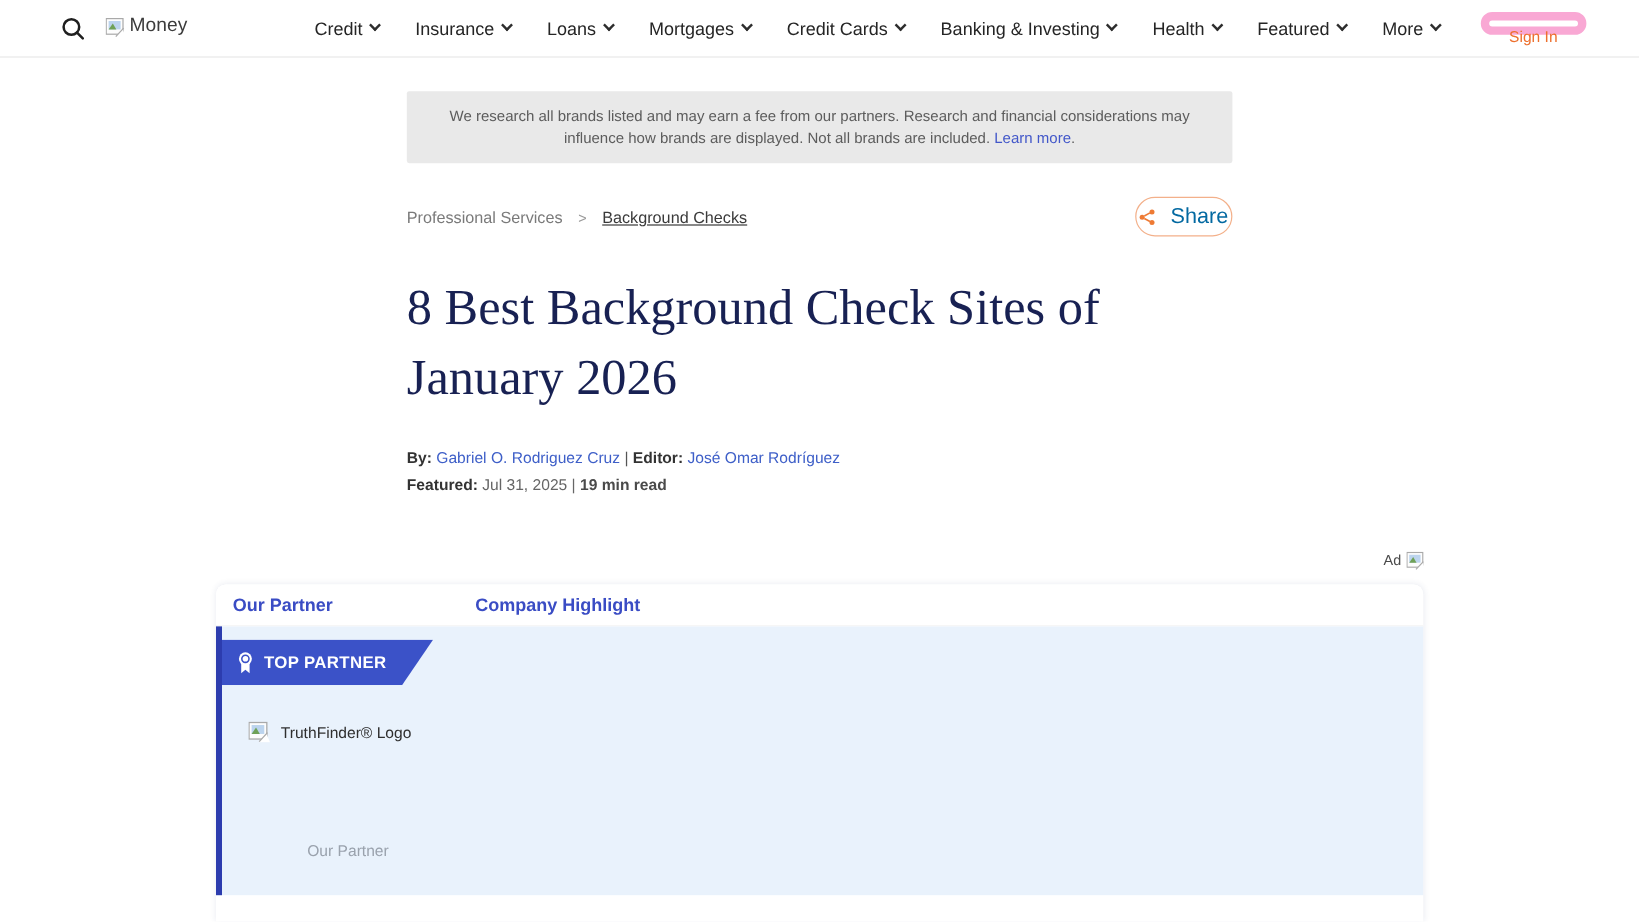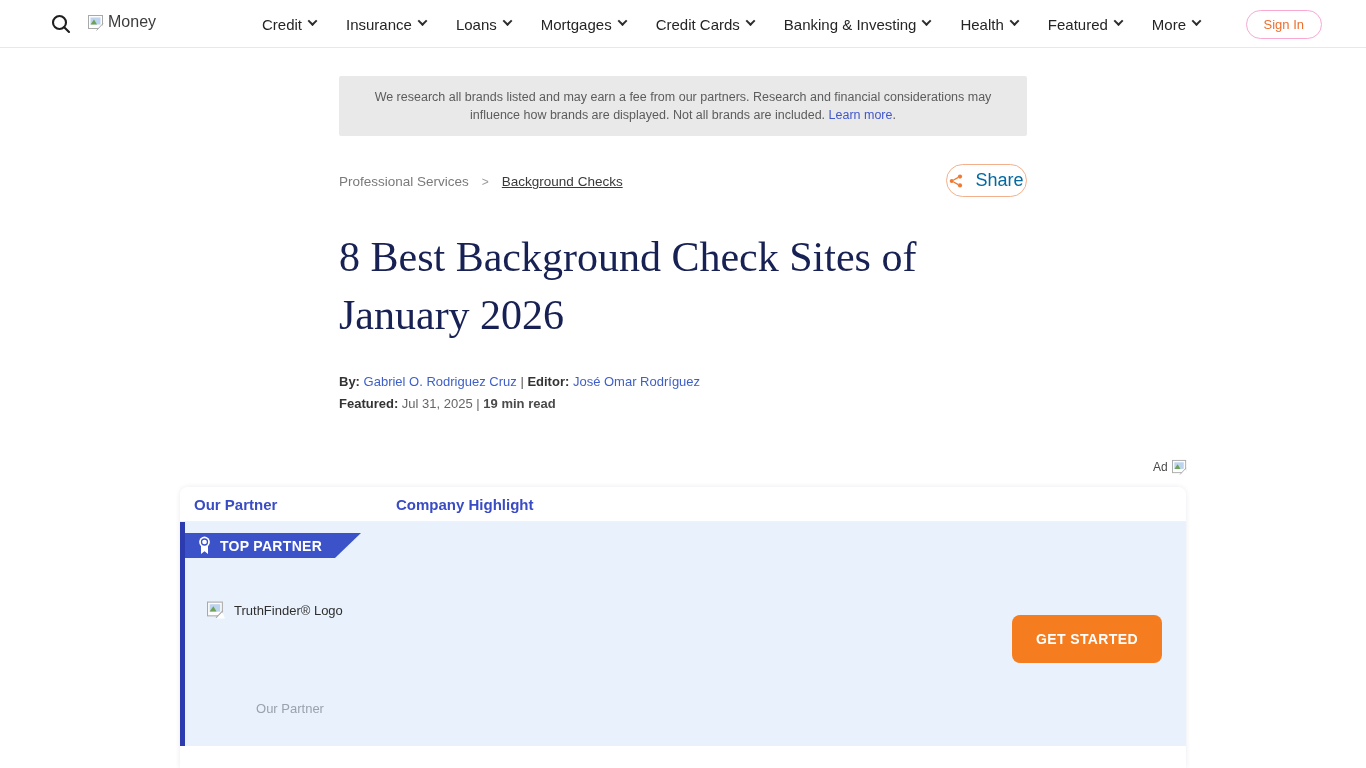--- a/index.html
+++ b/index.html
@@ -20,22 +20,22 @@
   .logo { position: absolute; left: 88px; top: 13px; display: flex; align-items: center; gap: 3px; cursor: pointer; }
   .logo-alt { font-size: 16px; color: #3c3c3c; }
   .nav { position: absolute; left: 262px; top: 0; height: 48px; display: flex; align-items: center; gap: 30px; }
   .nav-item { display: flex; align-items: center; gap: 7px; font-size: 15px; color: #252525; cursor: pointer; white-space: nowrap; }
   .chev {
     display: inline-block; width: 7px; height: 7px;
     border-right: 2px solid #2d2d2d; border-bottom: 2px solid #2d2d2d;
     transform: rotate(45deg) translate(-1px,-1px); margin-top: -3px;
   }
   .signin-btn {
-    position: absolute; right: 44px; top: 10px; height: 29px; padding: 0 17px;
-    border: 1px solid #f9a8d4; border-radius: 16px; background: #fff;
+    position: absolute; right: 44px; top: 10px; height: 19px; padding: 0 17px;
+    border: 7px solid #f9a8d4; border-radius: 16px; background: #fff;
     color: #ed6f2d; font-size: 13px; line-height: 27px; cursor: pointer;
   }
   
   .disclaimer {
     position: absolute; left: 339px; top: 76px; width: 688px; height: 60px;
     background: #e9e9e9; border-radius: 2px; padding: 12px 24px;
     font-size: 12.5px; line-height: 18px; color: #5c5c5c; text-align: center;
   }
   .disclaimer a { color: #4257c9; text-decoration: none; cursor: pointer; }
   
@@ -66,21 +66,21 @@
   .partner-card {
     position: absolute; left: 180px; top: 487px; width: 1006px;
     border-radius: 8px 8px 0 0; box-shadow: 0 0 5px rgba(40,60,120,0.10); background: #fff;
   }
   .card-head { position: relative; height: 35px; background: #fff; border-radius: 8px 8px 0 0; border-bottom: 1px solid #f1f1f1; }
   .col-label { position: absolute; top: 9px; font-size: 15px; font-weight: bold; color: #3a4cc4; }
   .col-label.c1 { left: 14px; }
   .col-label.c2 { left: 216px; }
   .partner-row { position: relative; height: 224px; background: #e9f2fc; border-left: 5px solid #2c3cae; }
   .top-banner {
-    position: absolute; left: 0; top: 11px; width: 176px; height: 25px;
+    position: absolute; left: 0; top: 11px; width: 176px; height: 38px;
     background: #3b52c8; color: #fff;
     clip-path: polygon(0 0, 100% 0, calc(100% - 26px) 100%, 0 100%);
     display: flex; align-items: center; gap: 9px; padding-left: 13px;
     font-size: 14px; font-weight: bold; letter-spacing: 0.3px;
   }
   .logo-block { position: absolute; left: 22px; top: 78px; display: flex; align-items: flex-start; gap: 9px; }
   .partner-logo-alt { font-size: 13px; color: #2f2f2f; padding-top: 3px; }
   .partner-caption { position: absolute; left: 0; top: 179px; width: 210px; text-align: center; font-size: 13px; color: #9aa2ad; }
   .highlight-pill {
     position: absolute; left: 211px; top: 47px; width: 566px; height: 33px;
@@ -242,18 +242,17 @@
               <polygon points="9,16 14,10 17,17 8,17" fill="#ffffff"></polygon>
               <line x1="8.5" y1="16.5" x2="15" y2="9.5" stroke="#a9a9a9"></line>
             </svg>
         </span>
         <span class="partner-logo-alt">TruthFinder® Logo</span>
       </div>
       <div class="partner-caption">Our Partner</div>
 
 
 
-      <button class="cta-btn">GET STARTED</button>
     </div>
 
     <div class="card-stub"></div>
   </section>
 </main>
 
 </body></html>

